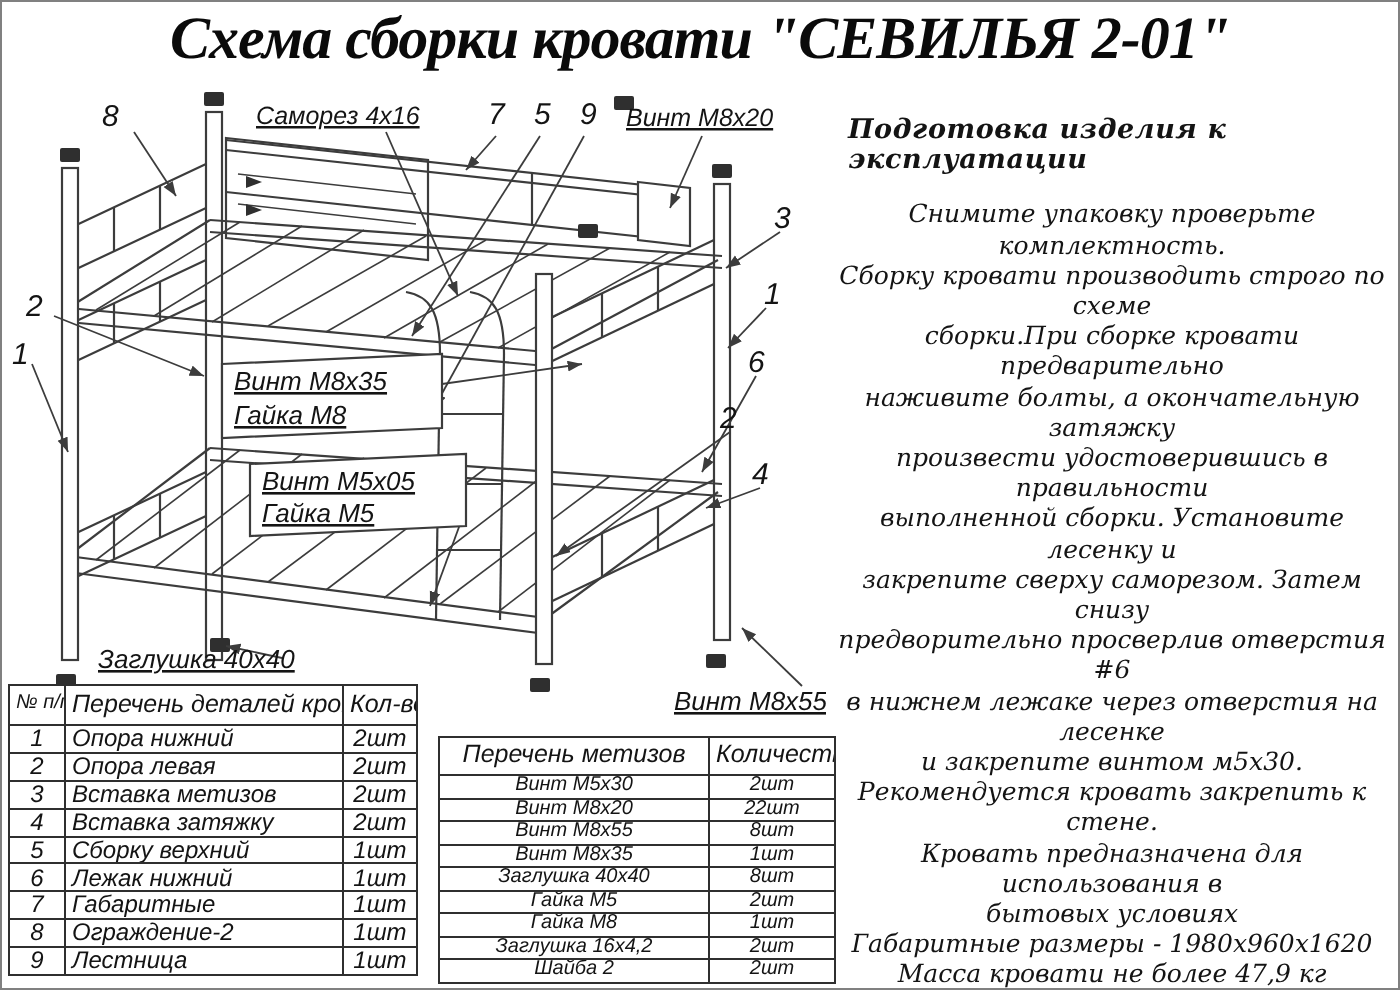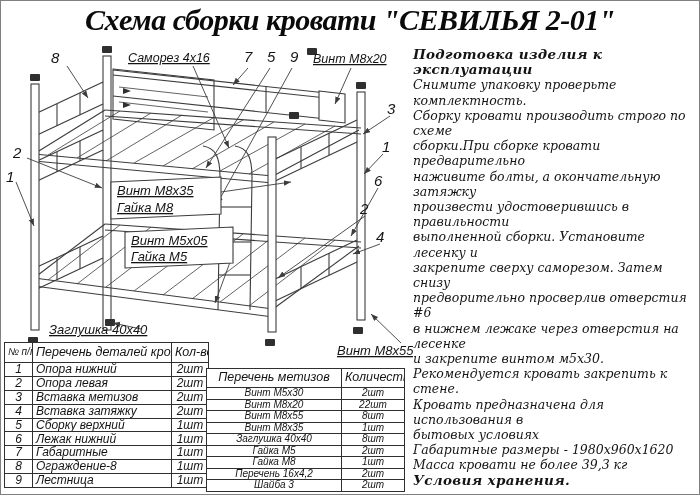--- a/index.html
+++ b/index.html
@@ -12,38 +12,38 @@
     position:absolute; top:0; left:0; right:0; text-align:center;
     font:bold italic 30px/38px "Liberation Serif", serif;
     color:#0a0a0a; letter-spacing:-0.5px; white-space:nowrap;
   }
   
   .rightcol {
     position:absolute; left:412px; top:46px; width:286px;
     font:italic 12.5px/15.2px "DejaVu Serif", serif; color:#141414;
   }
   .rightcol .hd {
-    font:bold italic 13.5px/15.2px "DejaVu Serif", serif; margin:0;
+    font:bold italic 13.5px/15.2px "DejaVu Serif", serif; margin:11px;
     letter-spacing:0.3px;
   }
-  .para { margin:0; white-space:pre-line; }
+  .para { margin:0; white-space:pre-line;text-align:center; }
   
   table.tbl {
     position:absolute; border-collapse:collapse; table-layout:fixed;
     background:#fff; color:#141414;
   }
   .tbl td, .tbl th {
     border:1px solid #2f2f2f; padding:0 3px; overflow:hidden;
     white-space:nowrap; font-weight:normal; vertical-align:middle;
   }
   #parts-table { left:3px; top:341px; width:204px;
     font:italic 12px/1.05 "Liberation Sans", sans-serif; }
   #parts-table th { height:19px; font-size:12.5px; }
   #parts-table td { height:12.9px; }
-  #hardware-table { left:205px; top:367px; width:198px;
+  #hardware-table { left:218px; top:367px; width:198px;
     font:italic 10px/1.05 "Liberation Sans", sans-serif; }
   #hardware-table th { height:18px; font-size:12.5px; }
   #hardware-table td { height:9.8px;text-align:center; }
   .c { text-align:center; }
   
   svg.diagram { position:absolute; left:0; top:41px; }
   .ln   { stroke:#3c3c3c; stroke-width:1.1; fill:none; }
   .thin { stroke:#3c3c3c; stroke-width:0.8; fill:none; }
   .post { fill:#ffffff; stroke:#3c3c3c; stroke-width:1.1; }
   .panel{ fill:#ffffff; stroke:#3c3c3c; stroke-width:1.1; }
@@ -232,21 +232,21 @@
 произвести удостоверившись в правильности
 выполненной сборки. Установите лесенку и
 закрепите сверху саморезом. Затем снизу
 предворительно просверлив отверстия #6
 в нижнем лежаке через отверстия на лесенке
 и закрепите винтом м5х30.
 Рекомендуется кровать закрепить к стене.</p>
     <p class="para">Кровать предназначена для использования в
 бытовых условиях
 Габаритные размеры - 1980х960х1620
-Масса кровати не более 39,3 кг</p>
+Масса кровати не более 47,9 кг</p>
     <p class="hd">Условия хранения.</p>
 
   </div>
 
   <table class="tbl" id="parts-table">
     <colgroup>
         <col style="width:28px">
         <col style="width:139px">
         <col style="width:37px">
       </colgroup>
@@ -286,21 +286,21 @@
           <td>Лежак нижний</td>
           <td class="c">1шт</td>
         </tr>
     <tr>
           <td class="c">7</td>
           <td>Габаритные</td>
           <td class="c">1шт</td>
         </tr>
     <tr>
           <td class="c">8</td>
-          <td>Ограждение-8</td>
+          <td>Ограждение-2</td>
           <td class="c">1шт</td>
         </tr>
     <tr>
           <td class="c">9</td>
           <td>Лестница</td>
           <td class="c">1шт</td>
         </tr>
   </tbody>
     </table>
 
@@ -336,23 +336,23 @@
         </tr>
     <tr>
           <td>Гайка М5</td>
           <td class="c">2шт</td>
         </tr>
     <tr>
           <td>Гайка М8</td>
           <td class="c">1шт</td>
         </tr>
     <tr>
-          <td>Перечень 16х4,2</td>
-          <td class="c">2шт</td>
-        </tr>
-    <tr>
-          <td>Шайба 3</td>
+          <td>Заглушка 16х4,2</td>
+          <td class="c">2шт</td>
+        </tr>
+    <tr>
+          <td>Шайба 2</td>
           <td class="c">2шт</td>
         </tr>
   </tbody>
     </table>
 
 </div>
 
 </body></html>

